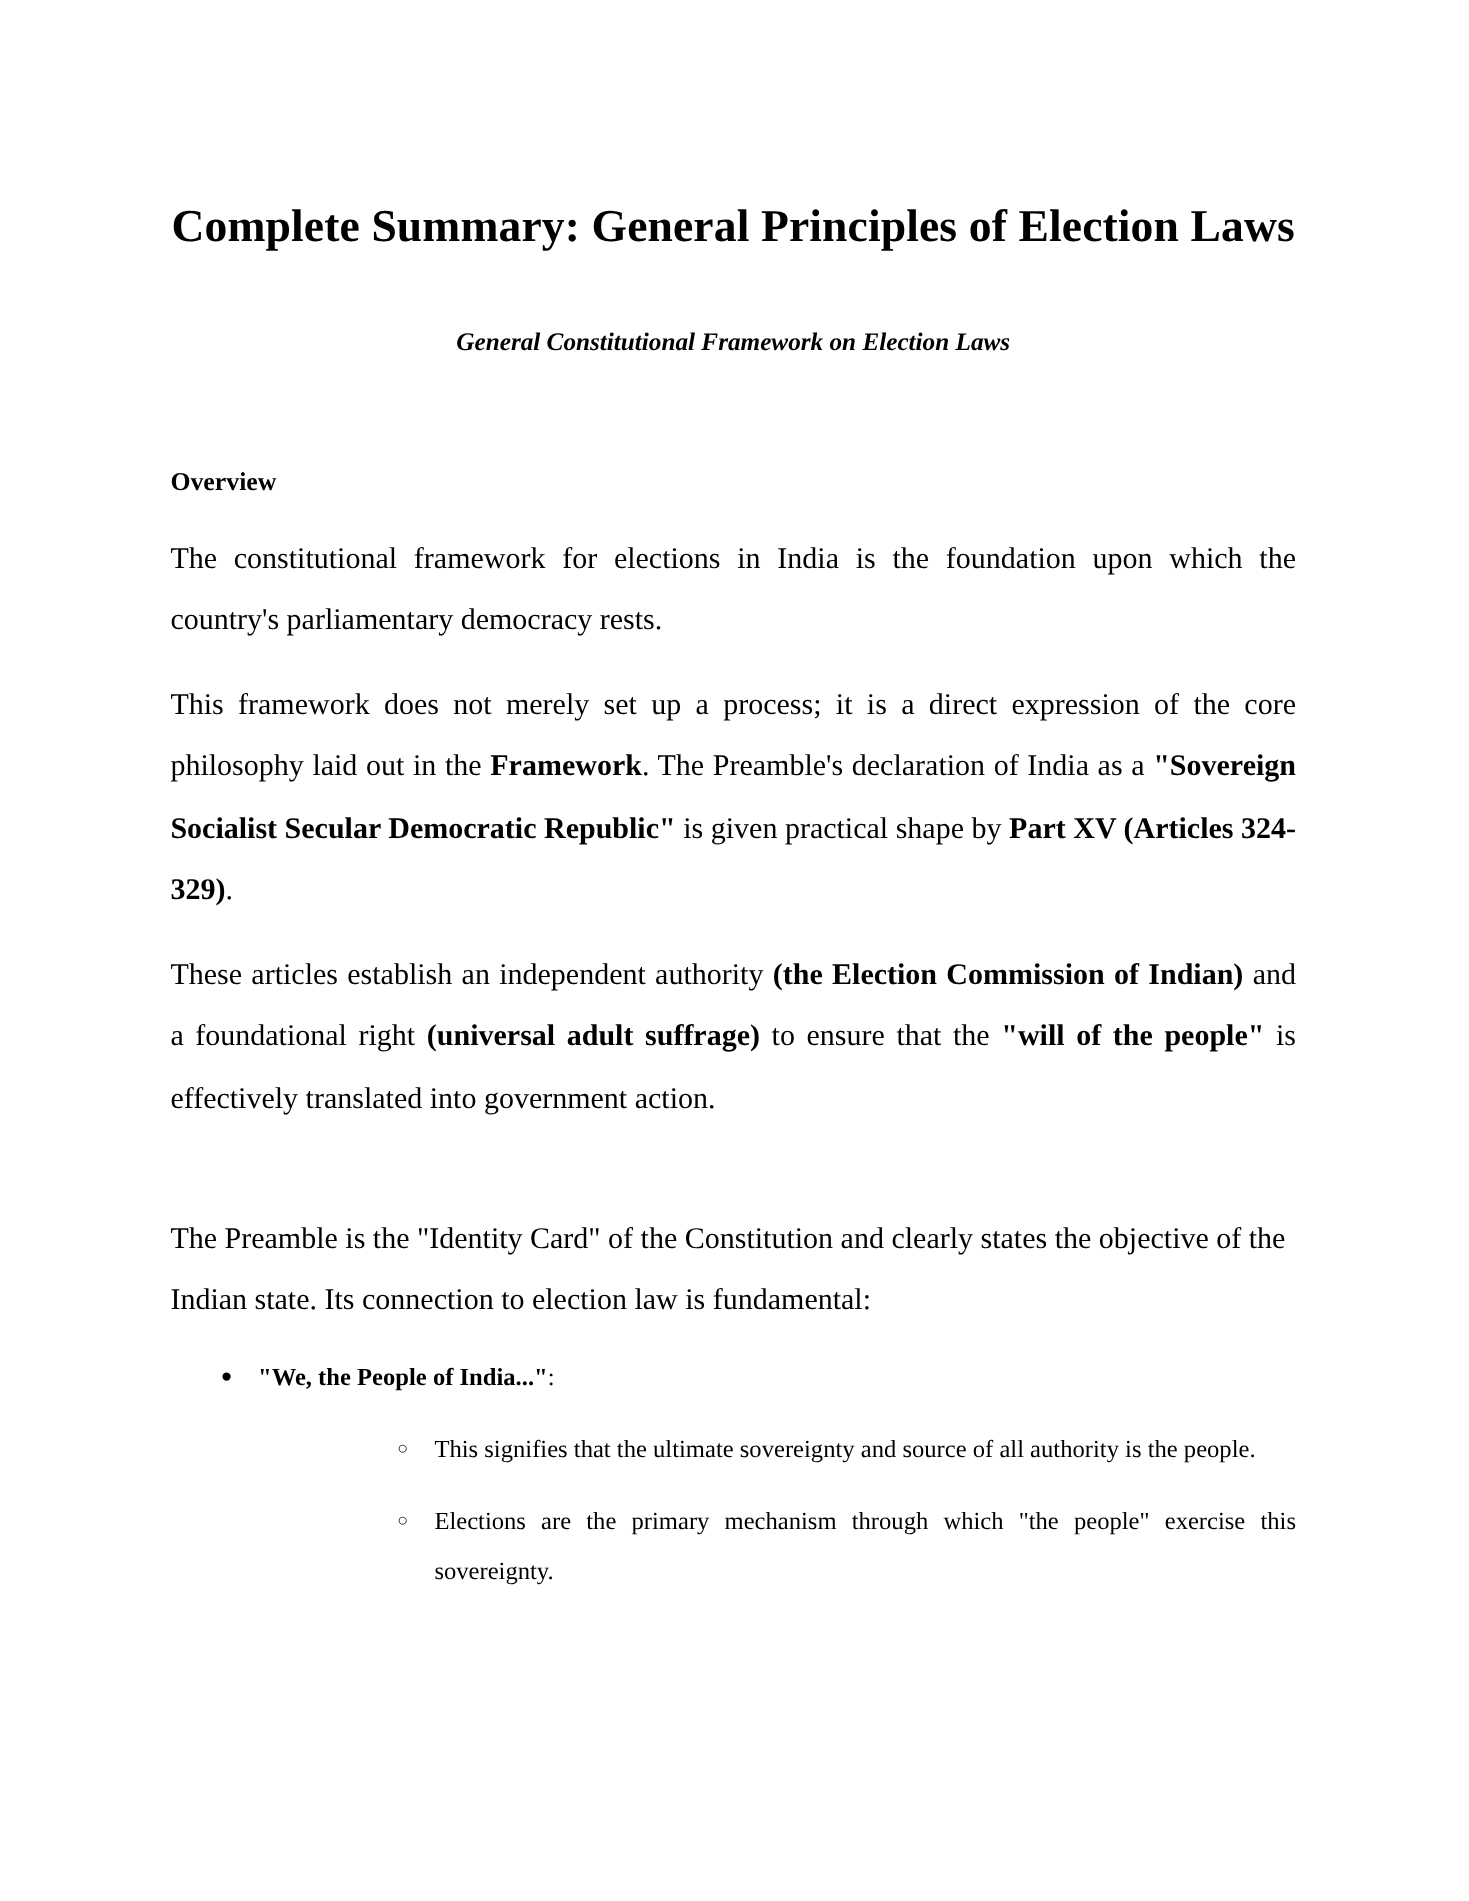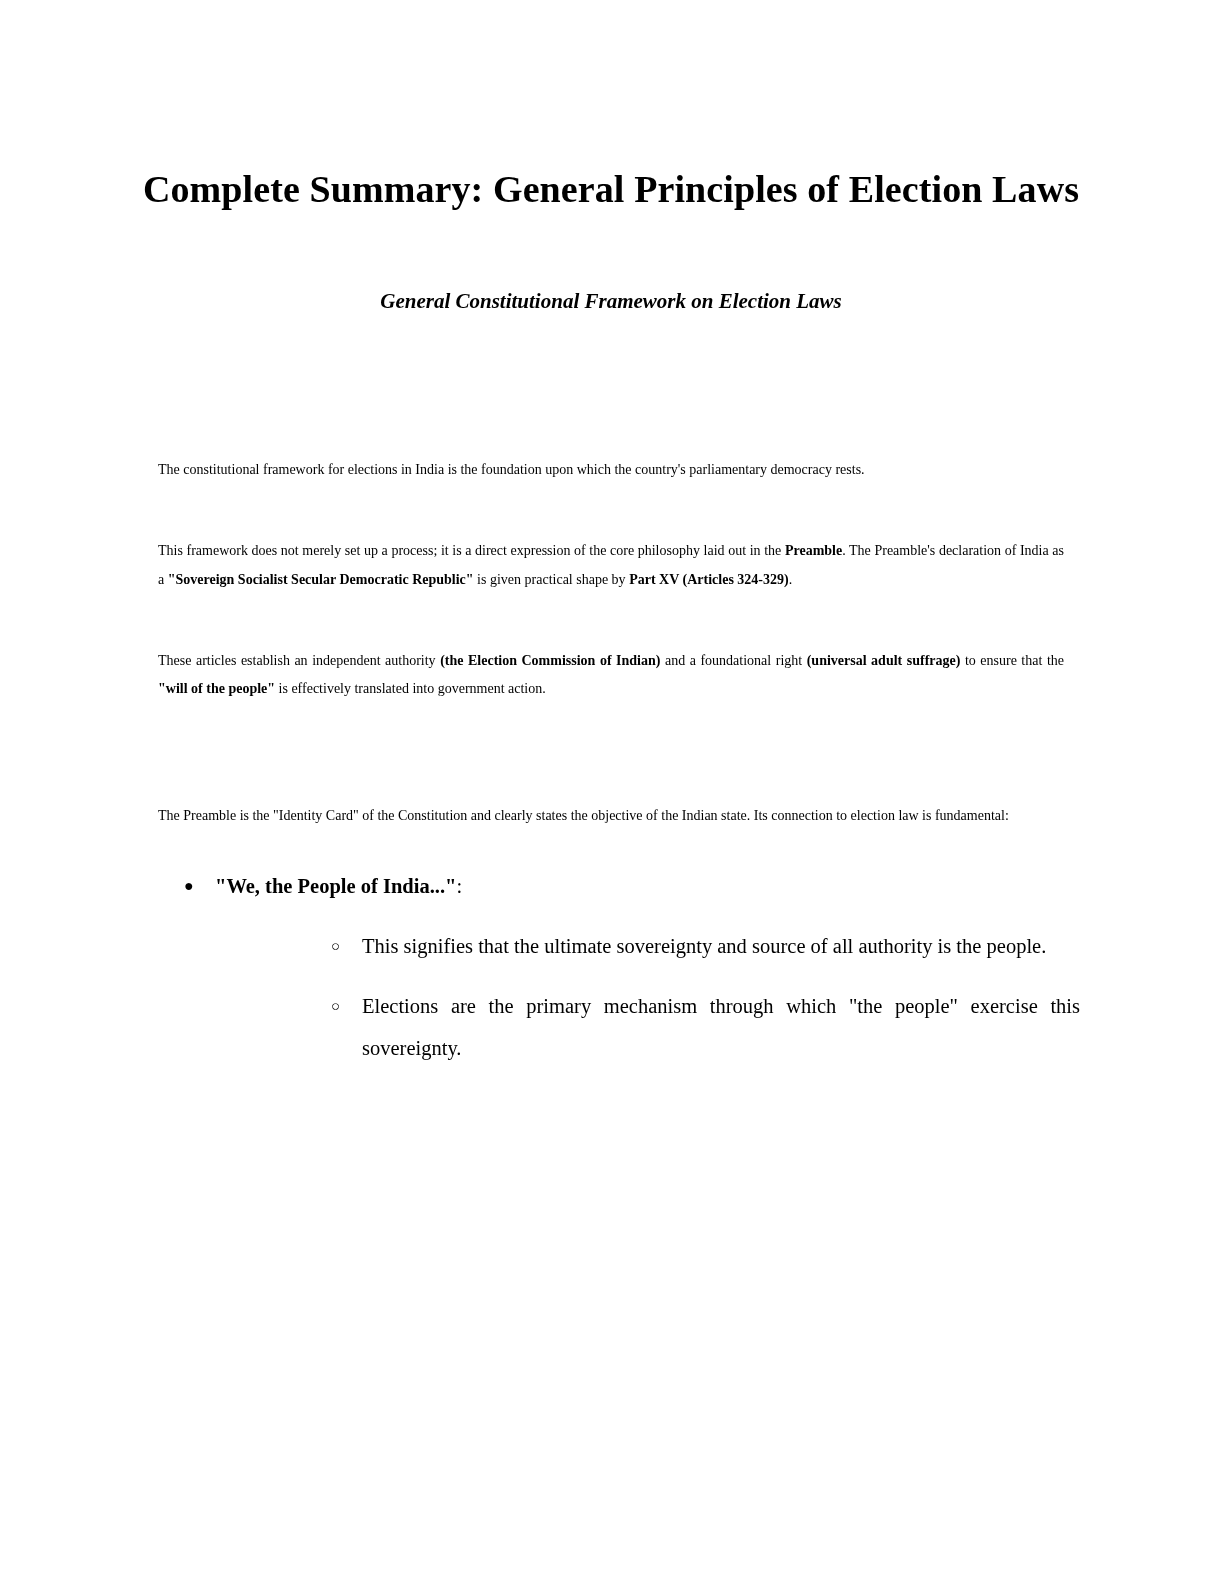--- a/index.html
+++ b/index.html
@@ -38,41 +38,41 @@
     padding-top: 152px;
     font-size: 38px;
     font-weight: bold;
     line-height: 1.95;
     text-align: center;
     letter-spacing: 0.1px;
     font-family: "Liberation Serif", "DejaVu Serif", serif;
   }
 
   .doc-subtitle {
-    margin: 16px;
+    margin: 0;
     padding-top: 45px;
     font-size: 21px;
     font-weight: bold;
     font-style: italic;
     text-align: center;
     line-height: 1.4;
   }
 
   
   .section-heading {
     margin: 0;
     font-size: 21.5px;
     font-weight: bold;
     line-height: 1.45;
     text-align: left;
   }
 
   .para {
-    margin: 16px;
-    font-size: 14px;
+    margin: 0;
+    font-size: 25px;
     line-height: 2.05;
     text-align: justify;
     text-justify: inter-word;
   }
 
   .para-left {
     text-align: left;
   }
 
   .sp-overview   { height: 86px; }
@@ -138,28 +138,29 @@
 
 <div class="page">
   <div class="content">
 
     <h1 class="doc-title">Complete Summary: General Principles of Election Laws</h1>
 
     <div class="doc-subtitle">General Constitutional Framework on Election Laws</div>
 
     <div class="sp-overview"></div>
 
+    <div class="section-heading">Overview</div>
 
     <div class="sp-after-head"></div>
 
     <p class="para">The constitutional framework for elections in India is the foundation upon which the country's parliamentary democracy rests.</p>
 
     <div class="sp-para"></div>
 
-    <p class="para"><span>This framework does not merely set up a process; it is a direct expression of the core philosophy laid out in the </span><b>Preamble</b><span>. The Preamble's declaration of India as a </span><b>"Sovereign Socialist Secular Democratic Republic"</b><span> is given practical shape by </span><b>Part XV (Articles 324-329)</b><span>.</span></p>
+    <p class="para"><span>This framework does not merely set up a process; it is a direct expression of the core philosophy laid out in the </span><b>Framework</b><span>. The Preamble's declaration of India as a </span><b>"Sovereign Socialist Secular Democratic Republic"</b><span> is given practical shape by </span><b>Part XV (Articles 324-329)</b><span>.</span></p>
 
     <div class="sp-para"></div>
 
     <p class="para"><span>These articles establish an independent authority </span><b>(the Election Commission of Indian)</b><span> and a foundational right </span><b>(universal adult suffrage)</b><span> to ensure that the </span><b>"will of the people"</b><span> is effectively translated into government action.</span></p>
 
     <div class="sp-head-gap"></div>
 
 
     <div class="sp-head-gap"></div>
 

